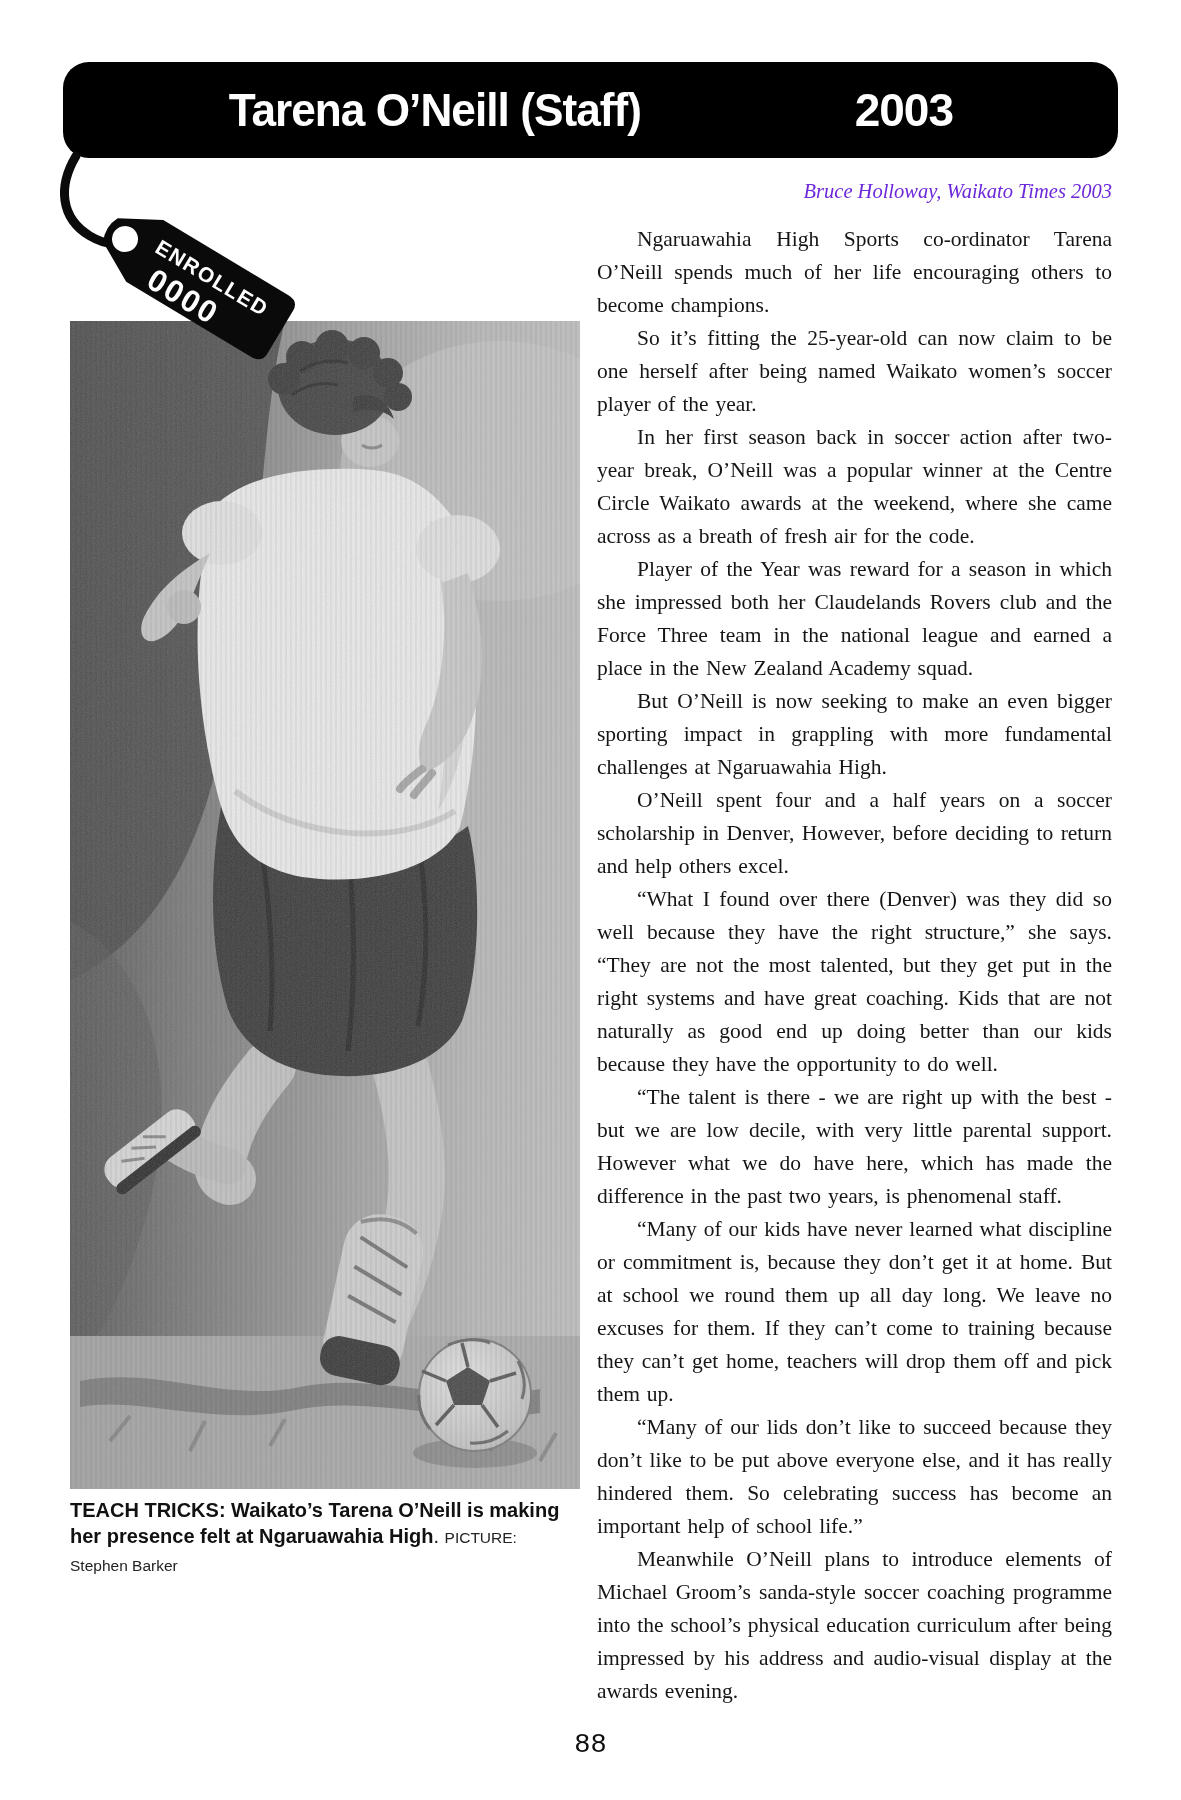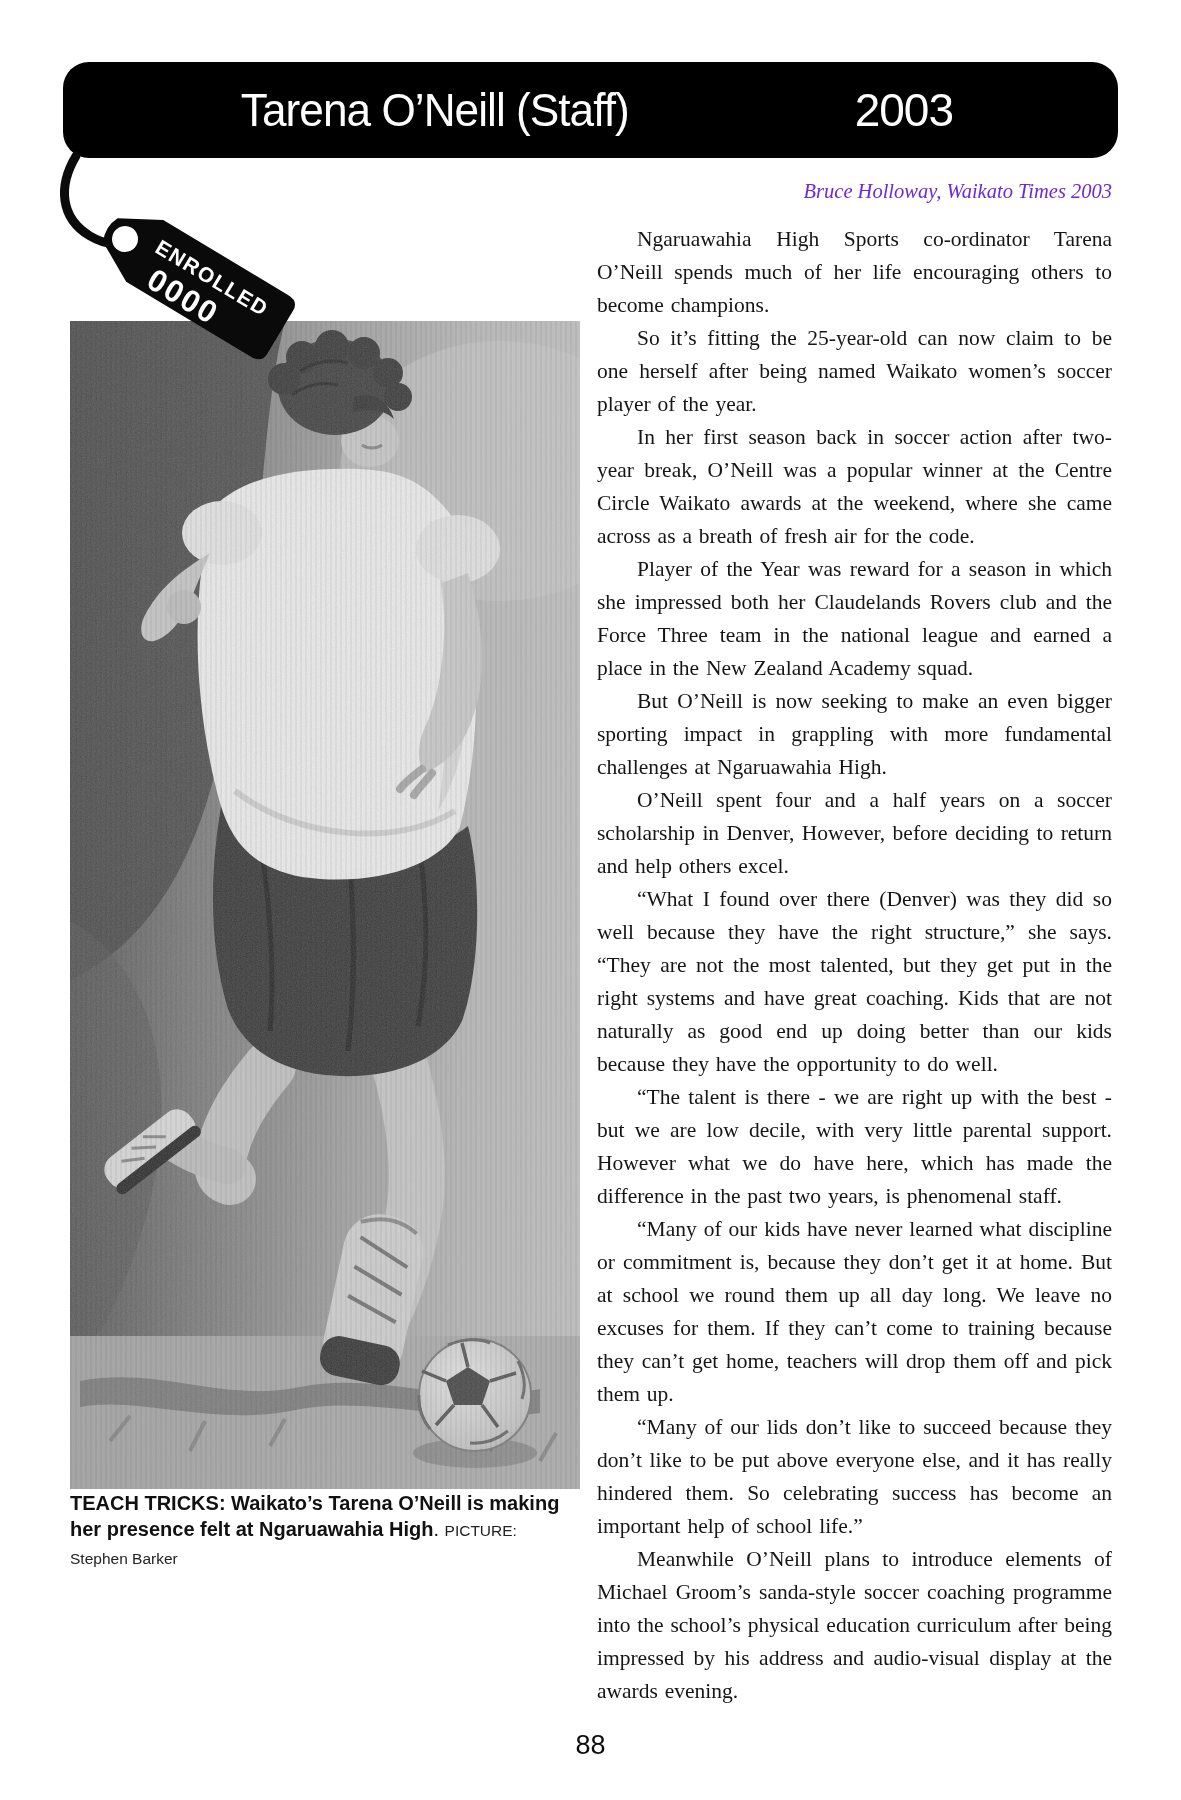--- a/index.html
+++ b/index.html
@@ -5,35 +5,35 @@
   html,body{margin:0;padding:0;background:#e8e8e8;}
   .page{
     position:relative;width:1181px;height:1800px;background:#ffffff;
     margin:0 auto;overflow:hidden;
     font-family:"Liberation Serif", serif;color:#161616;
   }
   
   .banner{
     position:absolute;left:63px;top:62px;width:1055px;height:96px;
     background:#000;border-radius:26px;display:flex;align-items:center;
-    font-family:"Liberation Sans", sans-serif;font-weight:normal;color:#fff;gap:48px;
+    font-family:"Liberation Sans", sans-serif;font-weight:bold;color:#fff;gap:48px;
   }
   .banner-title{
     flex:1;text-align:center;font-size:46px;letter-spacing:-1px;
     transform:scaleX(.96);
   }
   .banner-year{font-size:46px;margin-right:165px;letter-spacing:-1px;}
   
   .tag-svg{position:absolute;left:56px;top:146px;z-index:5;}
   .tag-text{font-family:"Liberation Sans", sans-serif;font-weight:bold;fill:#ffffff;}
   
   .photo-col{position:absolute;left:70px;top:321px;width:510px;}
   .photo-frame{width:510px;height:1168px;overflow:hidden;background:#9a9a9a;}
   .caption{
-    margin-top:1px;width:505px;
+    margin-top:8px;width:505px;
     font-family:"Liberation Sans", sans-serif;font-size:20px;line-height:26px;
     font-weight:bold;color:#111;
   }
   .caption .sep{font-weight:normal;}
   .caption .credit{font-weight:normal;font-size:15.5px;color:#222;}
   
   .article{
     position:absolute;left:597px;top:180px;width:515px;
   }
   .article-title{
@@ -44,21 +44,21 @@
     font-size:20.5px;font-style:italic;text-align:right;margin:0 0 20px 0;color:#6d28d9;
   }
   .para{
     margin:0;text-align:justify;text-indent:40px;
     font-size:21.5px;line-height:33px;color:#151515;
     word-spacing:1.5px;
   }
   
   .page-number{
     position:absolute;left:0;top:1730px;width:100%;text-align:center;
-    font-family:Liberation Sans, sans-serif;font-size:27px;color:#0d0d0d;
+    font-family:Liberation Mono, monospace;font-size:27px;color:#0d0d0d;
   }
 </style>
 </head>
 <body>
 
 <div class="page">
 
   <div class="banner">
     <div class="banner-title">Tarena O’Neill (Staff)</div>
     <div class="banner-year">2003</div>

